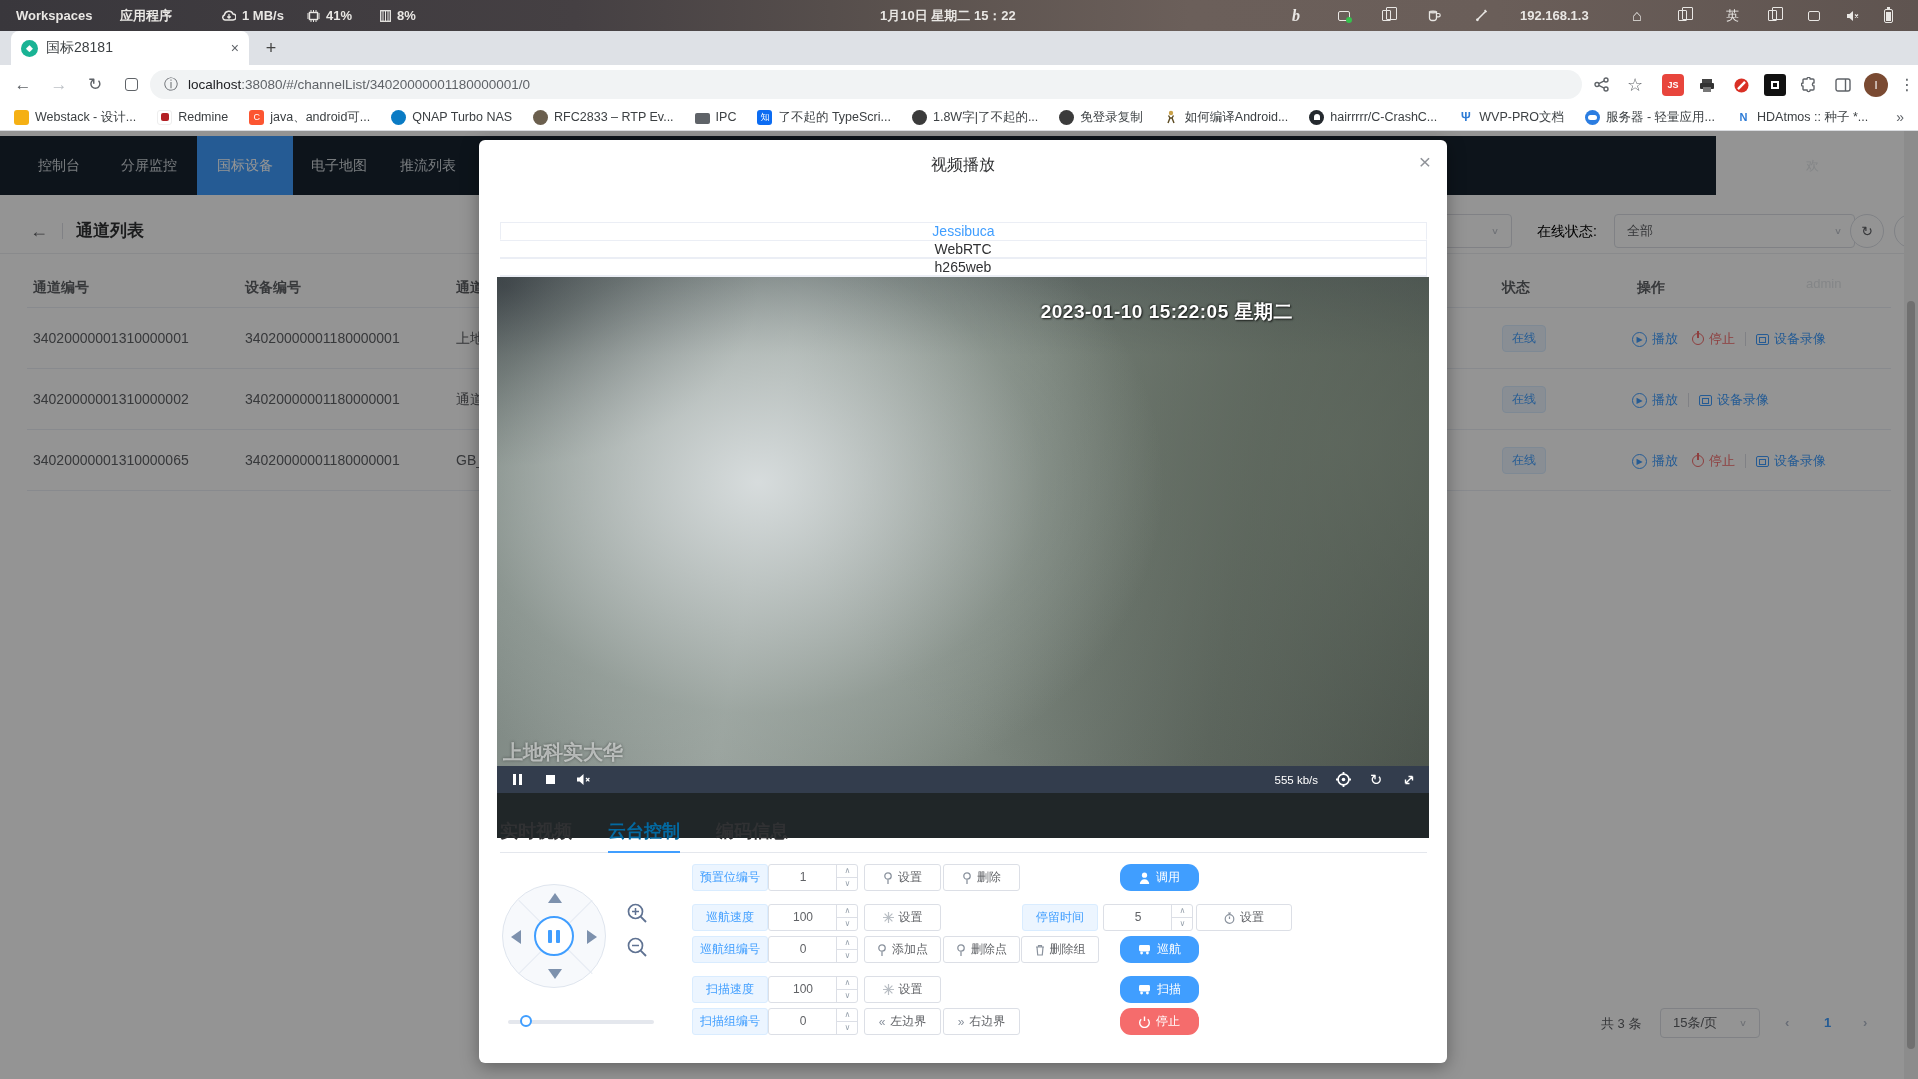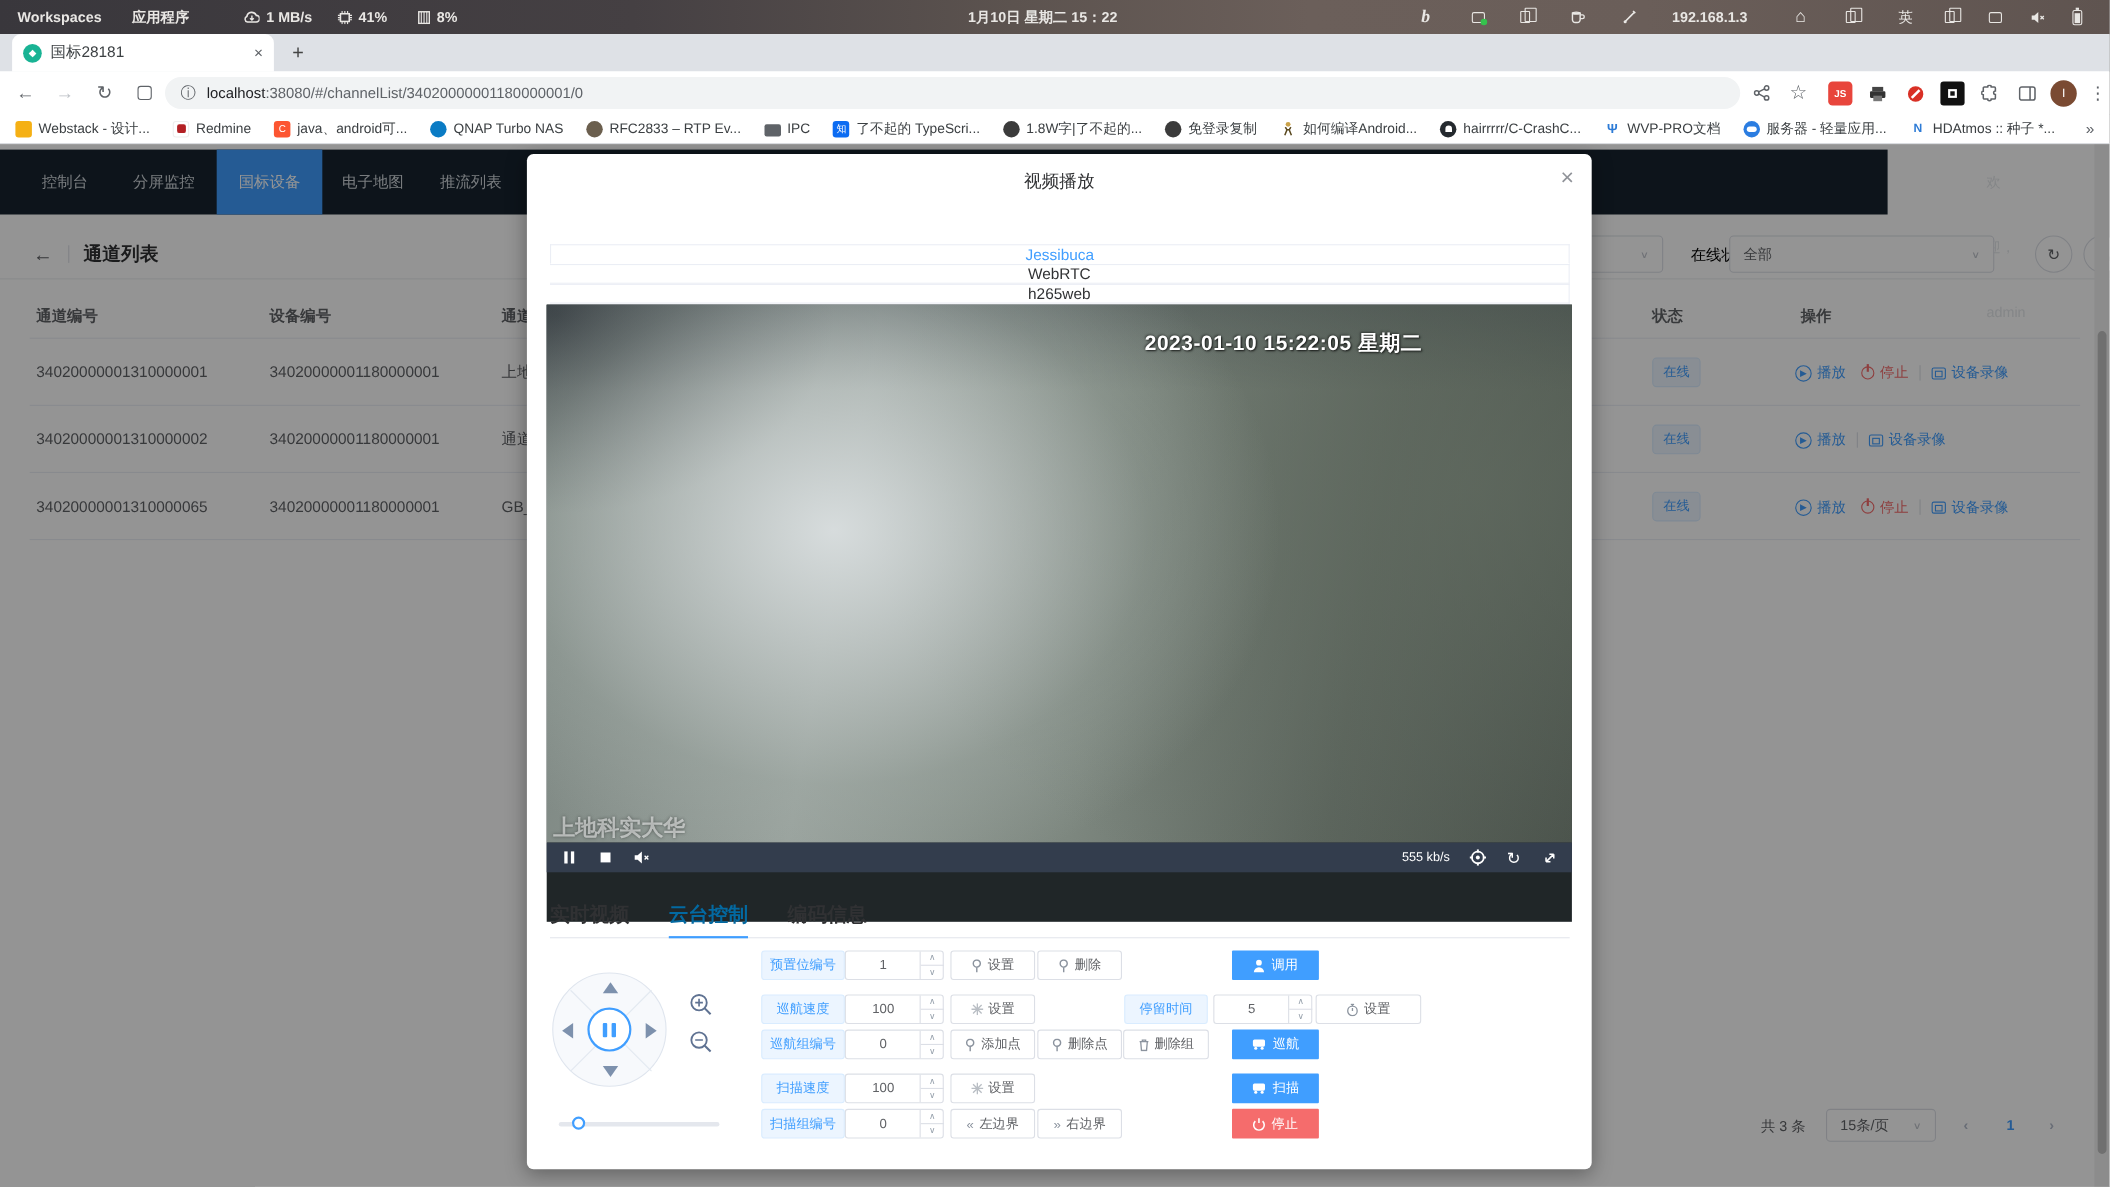--- a/index.html
+++ b/index.html
@@ -97,21 +97,21 @@
   #ptz-slider .handle{position:absolute;left:12px;top:1px;width:12px;height:12px;border-radius:50%;background:#fff;border:2px solid #409eff;}
   
   .f-label{position:absolute;width:76px;height:27px;background:#ecf5ff;border:1px solid #d9ecff;color:#409eff;font-size:12px;text-align:center;line-height:25px;border-radius:3px;white-space:nowrap;}
   .f-input{position:absolute;width:90px;height:27px;border:1px solid #dcdfe6;border-radius:3px;background:#fff;}
   .f-input .val{position:absolute;left:0;top:0;width:68px;height:25px;line-height:25px;text-align:center;color:#606266;font-size:12px;}
   .spin{position:absolute;right:0;top:0;width:21px;height:25px;border-left:1px solid #dcdfe6;}
   .spin .u,.spin .d{position:absolute;left:0;width:21px;height:12.5px;display:flex;align-items:center;justify-content:center;color:#97a1ac;font-size:8px;}
   .spin .u{top:0;border-bottom:1px solid #dcdfe6;}
   .spin .d{bottom:0;}
   .f-btn{position:absolute;height:27px;border:1px solid #dcdfe6;border-radius:3px;background:#fff;color:#606266;font-size:12px;display:flex;align-items:center;justify-content:center;gap:5px;cursor:pointer;white-space:nowrap;}
-  .f-action{position:absolute;left:641px;width:79px;height:27px;border-radius:1px;border:none;color:#fff;font-size:12px;background:#409eff;display:flex;align-items:center;justify-content:center;gap:6px;cursor:pointer;}
+  .f-action{position:absolute;left:641px;width:79px;height:27px;border-radius:11px;border:none;color:#fff;font-size:12px;background:#409eff;display:flex;align-items:center;justify-content:center;gap:6px;cursor:pointer;}
   .f-action.red{background:#f56c6c;}
   svg{display:block;}
   
   #pagin{font-size:13px;color:#606266;}
 </style>
 </head>
 <body>
 
 <div id="screen">
 
@@ -339,21 +339,21 @@
 
     <span class="abs" style="left:30px;top:83px;height:34px;line-height:34px;font-size:18px;color:#606266">←</span>
     <span class="abs" style="left:62px;top:92px;width:1px;height:16px;background:#dcdfe6"></span>
     <span class="abs" style="left:76px;top:83px;height:34px;line-height:34px;font-size:17px;font-weight:bold;color:#303133">通道列表</span>
 
     <div class="sel abs" style="left:1380px;top:83px;width:132px;height:34px">
         <span></span>
         <span class="chev">∨</span>
       </div>
     <span class="abs" style="left:1537px;top:83px;height:34px;line-height:34px;font-size:14px;color:#000000">在线状态:</span>
-    <div class="sel abs" style="left:1572px;top:83px;width:241px;height:34px">
+    <div class="sel abs" style="left:1614px;top:83px;width:241px;height:34px">
         <span>全部</span>
         <span class="chev">∨</span>
       </div>
     <div class="circ-btn abs" style="left:1850px;top:83px;width:34px;height:34px;font-size:14px">
         <span>↻</span>
       </div>
     <div class="circ-btn abs" style="left:1894px;top:83px;width:34px;height:34px">
         <svg width="14" height="14" viewBox="0 0 14 14">
           <rect x="5" y="1" width="4" height="3.4" fill="#606266"></rect>
           <rect x="0.6" y="9.4" width="4" height="3.4" fill="#606266"></rect>

